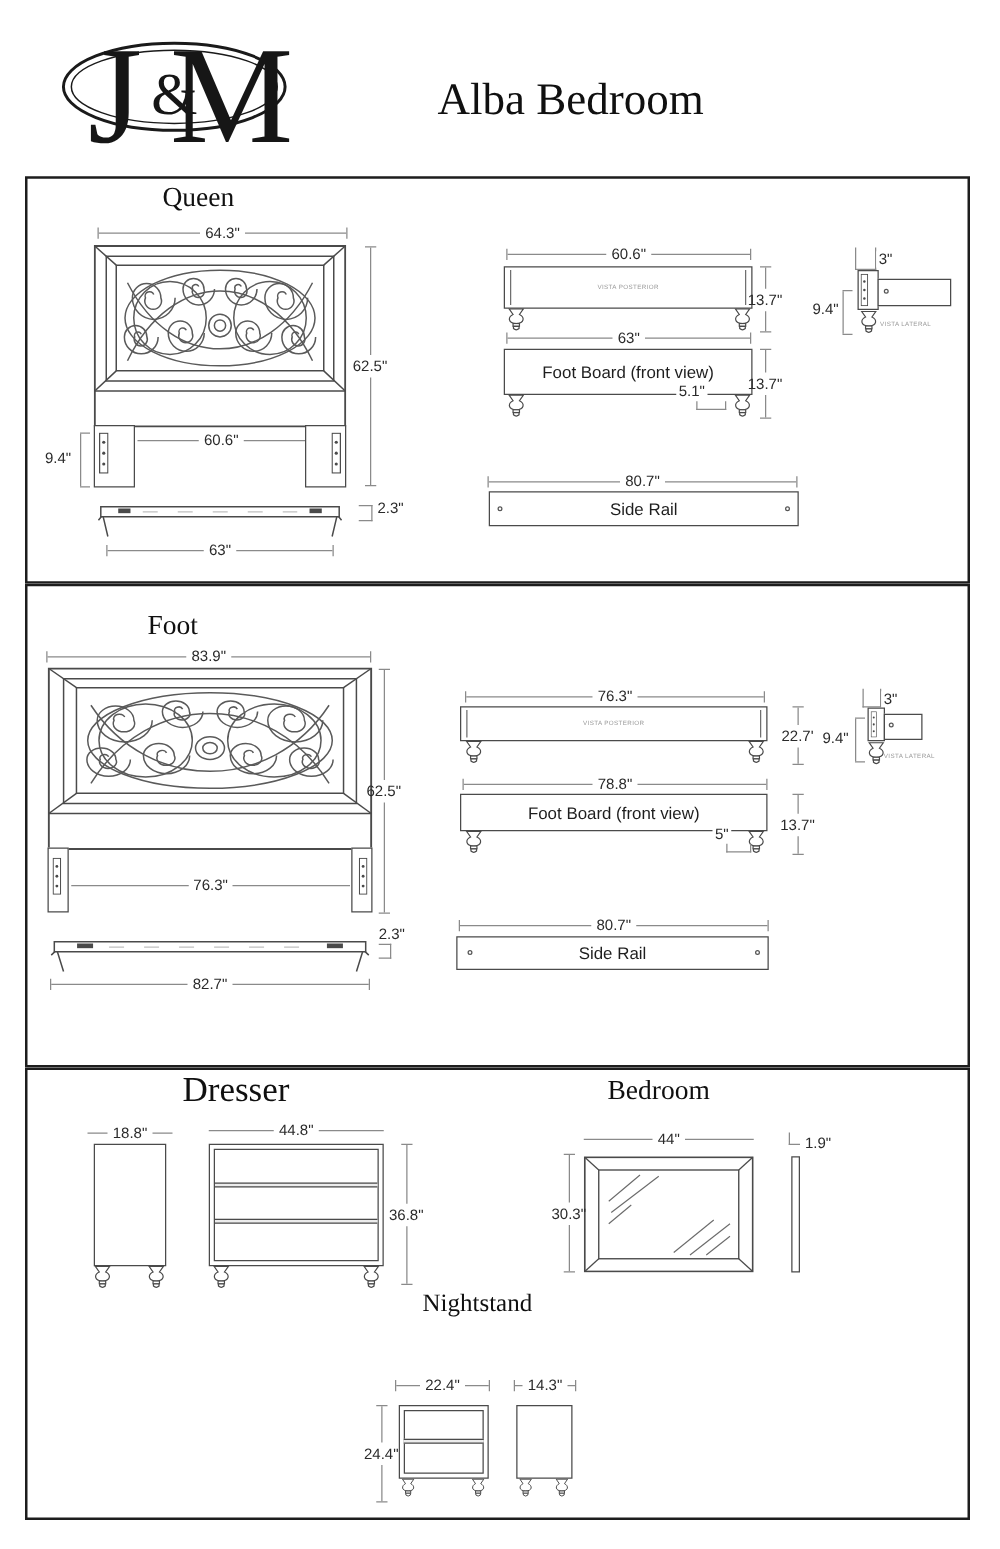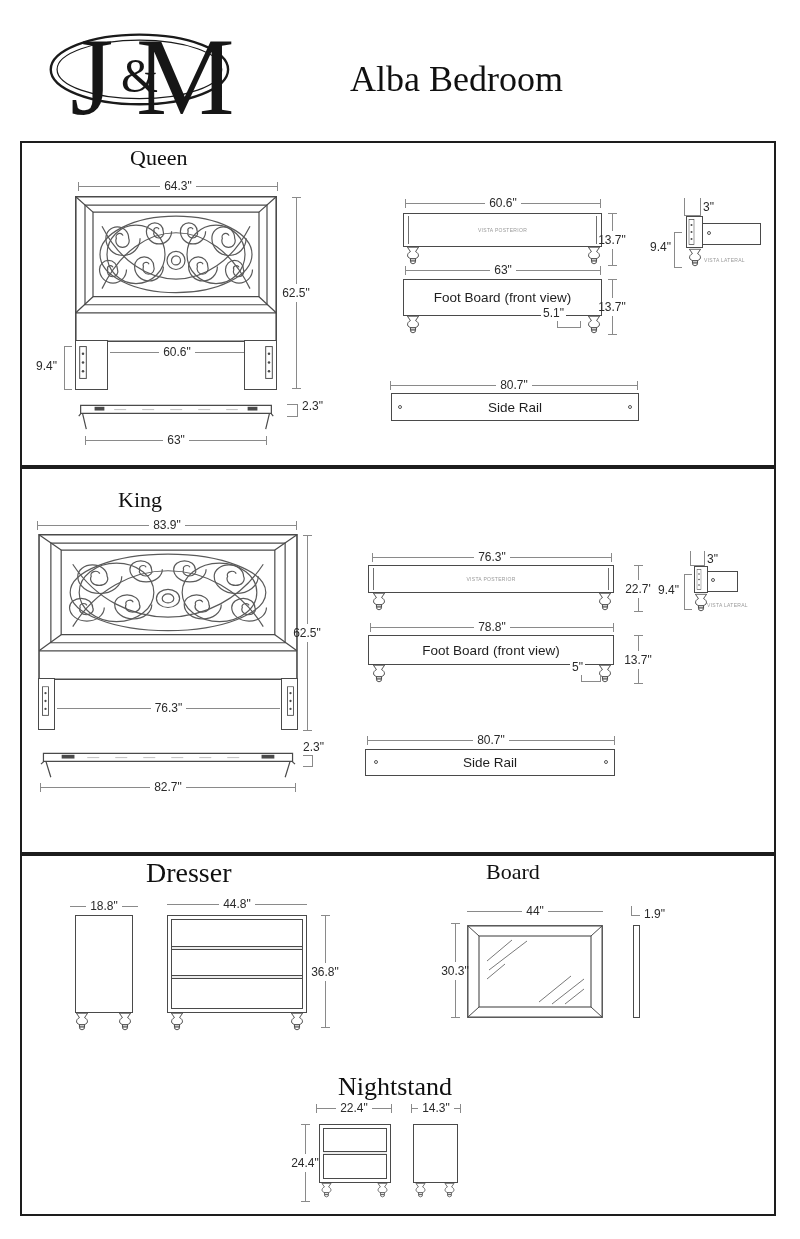--- a/index.html
+++ b/index.html
@@ -258,21 +258,21 @@
     <span class="dimlbl">80.7"</span>
     <span class="l"></span>
       <span class="t"></span>
   </div>
   <div class="box" style="left:391px;top:393px;width:248px;height:28px;">
     <span class="caption">Side Rail</span>
   </div>
   <span class="dot" style="left:398px;top:405px;"></span>
   <span class="dot" style="left:628px;top:405px;"></span>
 
-  <div class="sertitle" style="left:118px;top:487px;width:100px;font-size:22px;">King</div>
+  <div class="sertitle" style="left:118px;top:487px;width:100px;font-size:22px;">Foot</div>
 
   <div class="hdim" style="left:37px;top:519px;width:260px;">
     <span class="t"></span>
       <span class="l"></span>
     <span class="dimlbl">83.9"</span>
     <span class="l"></span>
       <span class="t"></span>
   </div>
 
   <svg class="part" style="left:38px;top:534px" width="260" height="146" viewBox="0 0 202 145" preserveAspectRatio="none">
@@ -426,41 +426,41 @@
       <use href="#sym-foot" width="20" height="24"></use>
     </svg>
   <div class="vdim" style="left:307px;top:915px;height:113px;width:36px;">
     <span class="t"></span>
       <span class="l"></span>
     <span class="dimlbl">36.8"</span>
     <span class="l"></span>
       <span class="t"></span>
   </div>
 
-  <div class="sertitle" style="left:486px;top:859px;width:92px;font-size:22px;">Board</div>
+  <div class="sertitle" style="left:486px;top:859px;width:92px;font-size:22px;">Bedroom</div>
   <div class="hdim" style="left:467px;top:905px;width:136px;">
     <span class="l"></span>
     <span class="dimlbl">44"</span>
     <span class="l"></span>
   </div>
   <svg class="part" style="left:467px;top:925px" width="136" height="93" viewBox="0 0 136 93">
     <use href="#sym-mirror" width="136" height="93"></use>
   </svg>
   <div class="vdim" style="left:437px;top:923px;height:95px;width:36px;">
     <span class="t"></span>
       <span class="l"></span>
     <span class="dimlbl">30.3"</span>
     <span class="l"></span>
       <span class="t"></span>
   </div>
   <div class="box" style="left:633px;top:925px;width:7px;height:93px;"></div>
   <div class="brk-corner" style="left:631px;top:906px;width:8px;height:9px;"></div>
   <span class="dlbl" style="left:642px;top:908px;">1.9"</span>
 
-  <div class="sertitle" style="left:338px;top:1032px;width:115px;font-size:26px;margin-top:40px;">Nightstand</div>
+  <div class="sertitle" style="left:338px;top:1032px;width:115px;font-size:20px;">Nightstand</div>
   <div class="hdim" style="left:316px;top:1102px;width:76px;">
     <span class="t"></span>
       <span class="l"></span>
     <span class="dimlbl">22.4"</span>
     <span class="l"></span>
       <span class="t"></span>
   </div>
   <div class="hdim" style="left:411px;top:1102px;width:50px;">
     <span class="t"></span>
       <span class="l"></span>

